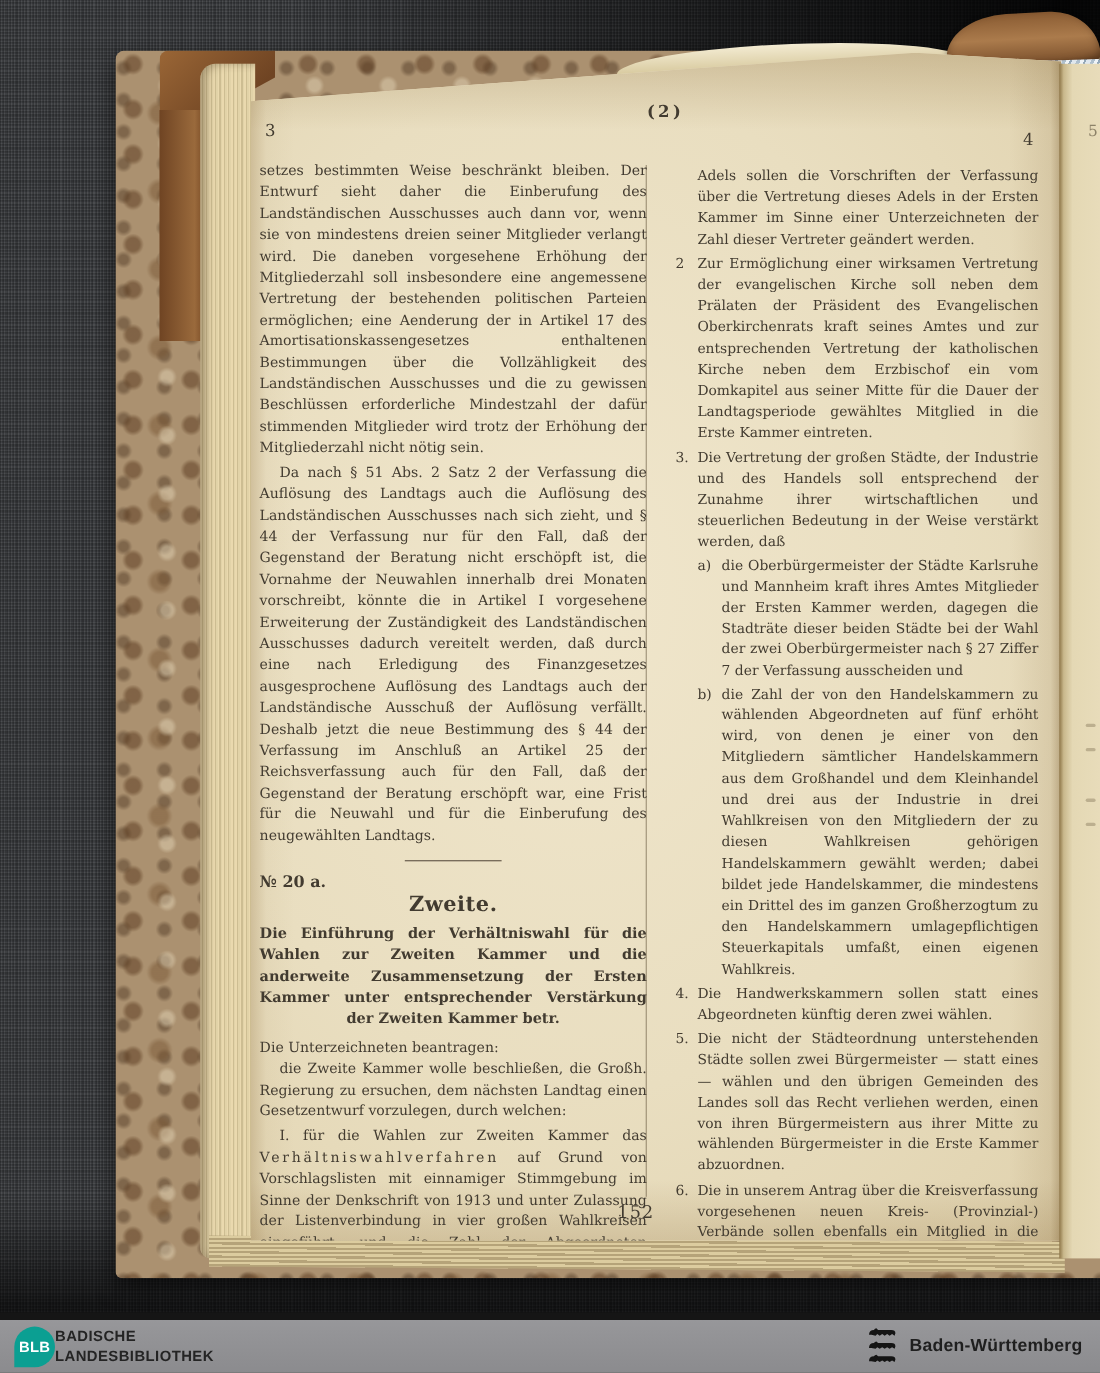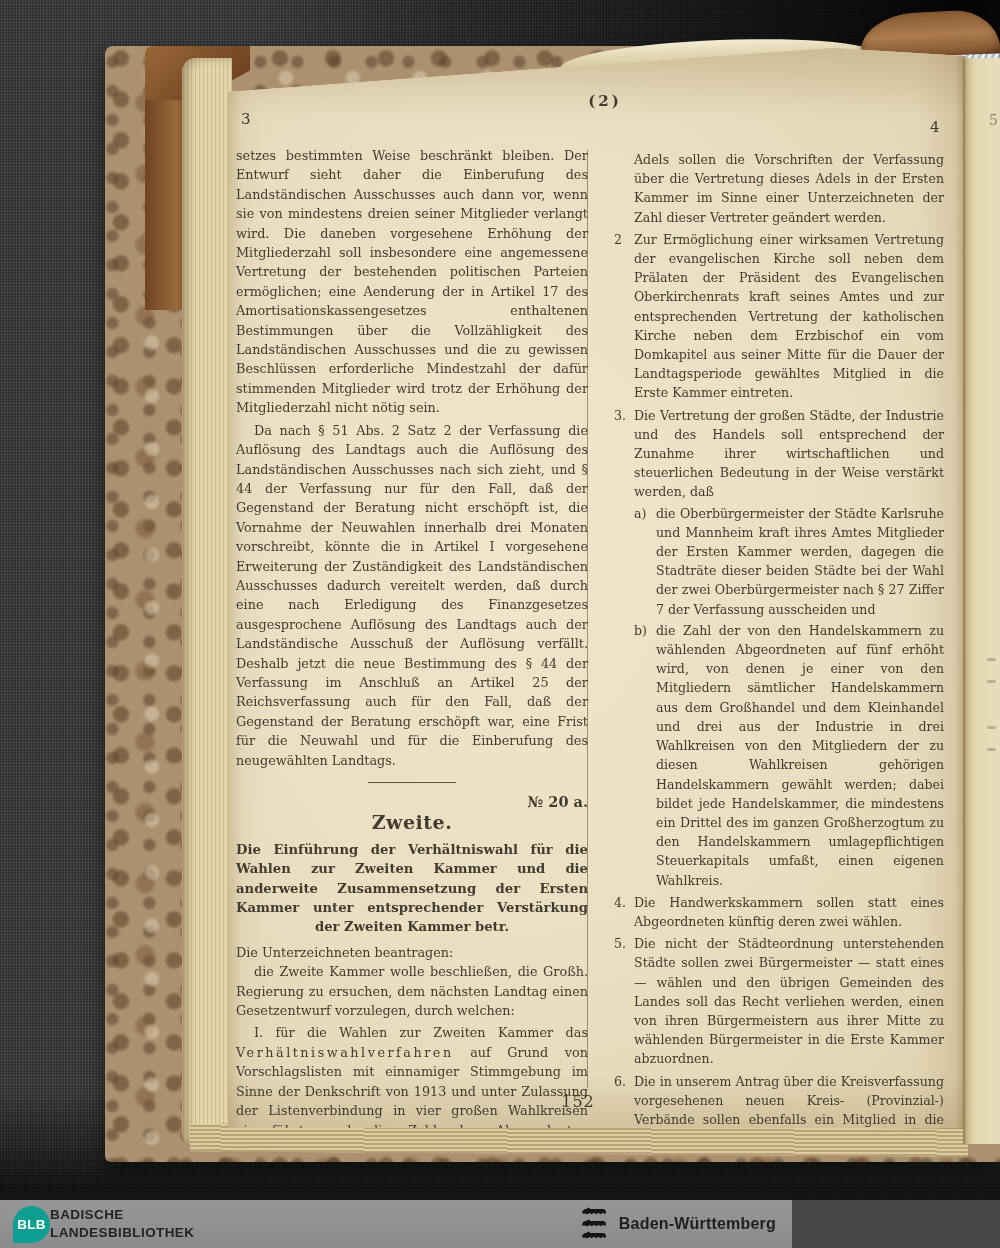--- a/index.html
+++ b/index.html
@@ -95,34 +95,34 @@
   .sheet-no{position:absolute;left:317px;top:44px;width:120px;text-align:center;font-size:15px;font-weight:bold;letter-spacing:3px;}
   .pn-bottom{position:absolute;left:250px;top:1044px;width:200px;text-align:center;font-size:16px;letter-spacing:1px;}
   .col-divider{position:absolute;left:359px;top:102px;width:1px;height:938px;background:rgba(90,75,50,0.55);}
   .col{position:absolute;font-size:12.8px;line-height:19.4px;}
   .col-left{left:8px;top:98px;width:352px;}
   .col-right{left:386px;top:102px;width:330px;font-size:12.6px;line-height:19.2px;}
   .body{margin:0;text-align:justify;}
   .indent{text-indent:18px;}
   .mt{margin-top:3px;}
   .hr-divider{width:88px;height:1px;background:#5d5242;margin:12px auto 9px;}
-  .doc-number{margin:0 0 2px;text-align:right;font-weight:bold;font-size:14.5px;}
+  .doc-number{margin:0 0 2px;text-align:left;font-weight:bold;font-size:14.5px;}
   .doc-title{margin:2px 0 7px;text-align:center;font-weight:bold;font-size:19px;letter-spacing:0.5px;}
   .subject{margin:0 0 6px;font-weight:bold;font-size:13.2px;line-height:19.4px;text-align:justify;text-align-last:center;}
   .sperr{letter-spacing:2.5px;}
   .num-item{display:flex;margin-top:3px;}
   .num-item .marker{flex:0 0 20px;}
   .num-item .ni-text{flex:1;text-align:justify;margin:0;}
   .sub-item{display:flex;margin-left:20px;margin-top:2px;}
   .sub-item .marker{flex:0 0 22px;}
   .sub-item .ni-text{flex:1;text-align:justify;margin:0;}
   .cont-para{margin:0 0 0 20px;text-align:justify;}
   
   .footer{
-    position:absolute;left:0;bottom:0;width:792px;height:48px;z-index:10;
+    position:absolute;left:0;bottom:0;width:1000px;height:48px;z-index:10;
     background:linear-gradient(180deg,#97979a 0,#8b8b8e 100%);
     display:flex;align-items:center;
     font-family:"Liberation Sans", sans-serif;
   }
   .footer::before{content:"";position:absolute;left:0;top:-7px;width:100%;height:7px;background:#151515;}
   .blb-logo{
     width:37px;height:37px;margin-left:13px;flex:none;
     background:#0b9f92;border-radius:50% 50% 50% 0;
     display:flex;align-items:center;justify-content:center;
     color:#ffffff;font-weight:bold;font-size:13.5px;letter-spacing:0.3px;

